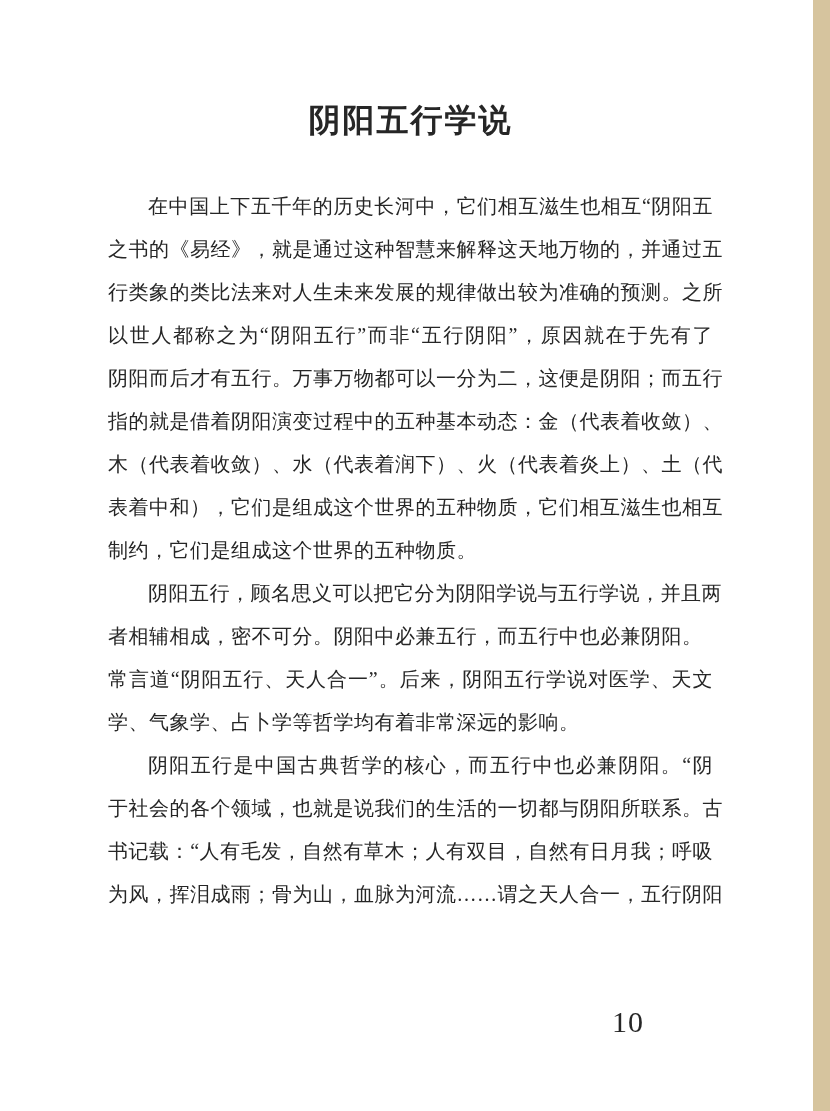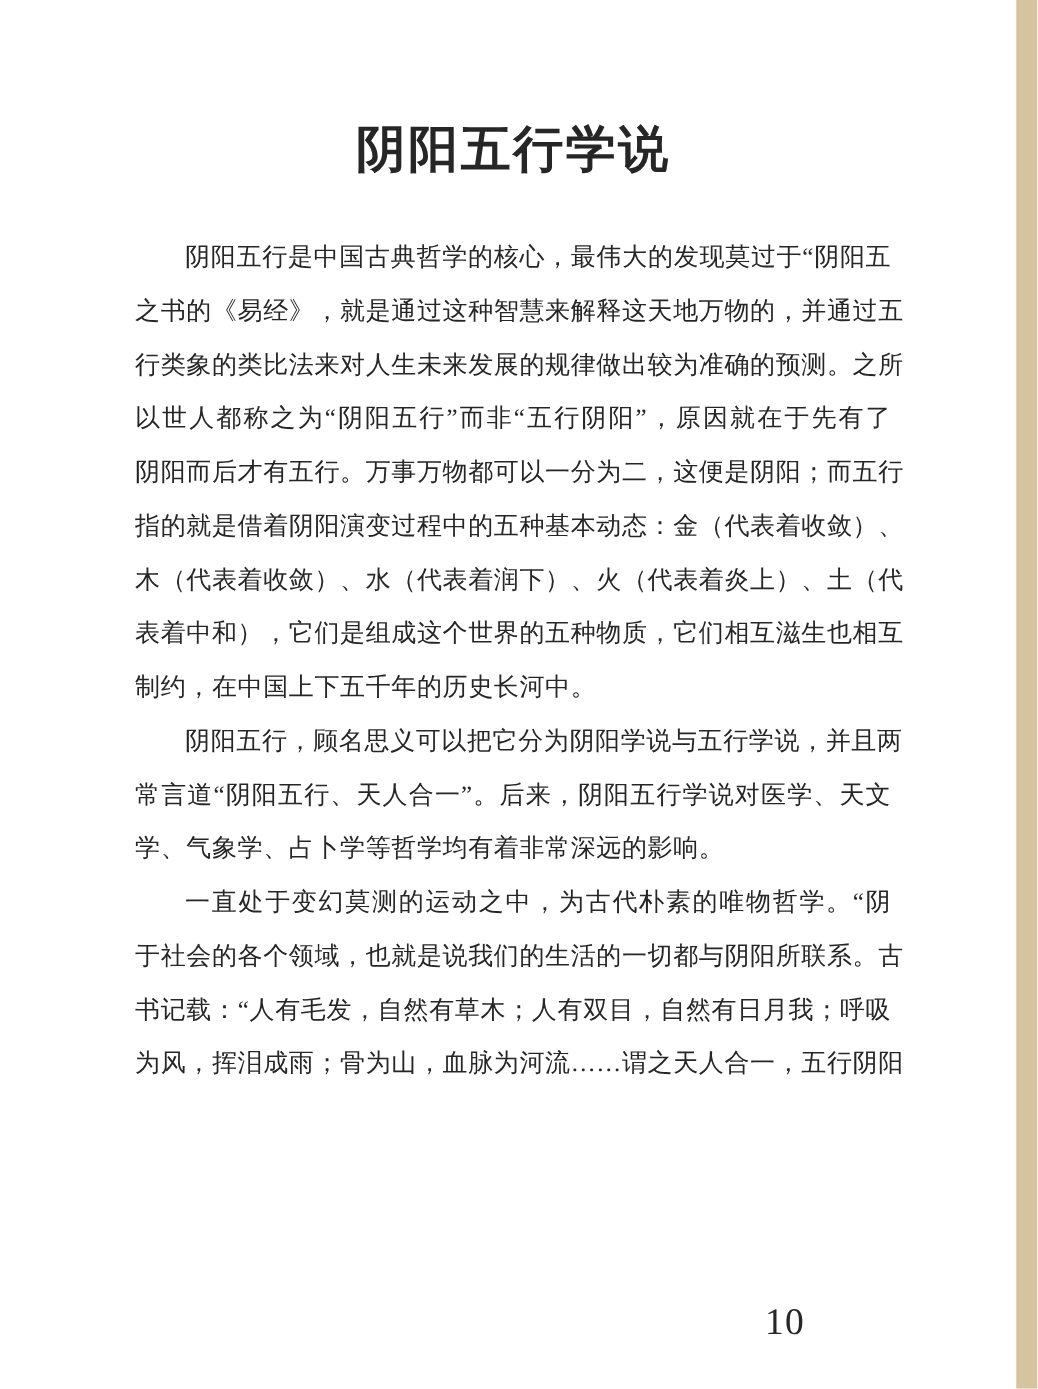--- a/index.html
+++ b/index.html
@@ -25,21 +25,21 @@
     width: 17px;
     height: 1111px;
     background: #d6c49e;
   }
   .title {
     position: absolute;
     top: 92px;
     left: 108px;
     width: 605px;
     margin: 0;
-    font-size: 40px;
+    font-size: 32px;
     font-weight: 600;
     letter-spacing: 2px;
     text-align: center;
     line-height: 56px;
     white-space: nowrap;
   }
   .body-text {
     position: absolute;
     top: 185px;
     left: 108px;
@@ -53,51 +53,52 @@
     letter-spacing: 0.5px;
     text-align: justify;
     white-space: nowrap;
     overflow: visible;
   }
   .line.just { text-align-last: justify; }
   .line.shortline { text-align-last: left; }
   .line.indent { text-indent: 2em; }
   .page-number {
     position: absolute;
-    top: 1040px;
+    top: 1004px;
     left: 612px;
     font-size: 30px;
     line-height: 36px;
     letter-spacing: 1px;
   }
 </style>
 </head>
 <body>
 
 <div class="page" style="background: rgb(255, 255, 255); color: rgb(38, 38, 38);">
 
   <h1 class="title">阴阳五行学说</h1>
 
   <div class="body-text">
 
-    <p class="line just indent">阴阳五行是中国古典哲学的核心，最伟大的发现莫过于“阴阳五</p>
+    <p class="line just indent">在中国上下五千年的历史长河中，它们相互滋生也相互“阴阳五</p>
     <p class="line just">之书的《易经》，就是通过这种智慧来解释这天地万物的，并通过五</p>
     <p class="line just">行类象的类比法来对人生未来发展的规律做出较为准确的预测。之所</p>
     <p class="line just">以世人都称之为“阴阳五行”而非“五行阴阳”，原因就在于先有了</p>
     <p class="line just">阴阳而后才有五行。万事万物都可以一分为二，这便是阴阳；而五行</p>
     <p class="line just">指的就是借着阴阳演变过程中的五种基本动态：金（代表着收敛）、</p>
     <p class="line just">木（代表着收敛）、水（代表着润下）、火（代表着炎上）、土（代</p>
     <p class="line just">表着中和），它们是组成这个世界的五种物质，它们相互滋生也相互</p>
-    <p class="line shortline">制约，在中国上下五千年的历史长河中。</p>
+    <p class="line shortline">制约，它们是组成这个世界的五种物质。</p>
 
     <p class="line just indent">阴阳五行，顾名思义可以把它分为阴阳学说与五行学说，并且两</p>
+    <p class="line shortline">者相辅相成，密不可分。阴阳中必兼五行，而五行中也必兼阴阳。</p>
     <p class="line just">常言道“阴阳五行、天人合一”。后来，阴阳五行学说对医学、天文</p>
     <p class="line shortline">学、气象学、占卜学等哲学均有着非常深远的影响。</p>
 
-    <p class="line just indent">一直处于变幻莫测的运动之中，为古代朴素的唯物哲学。“阴</p>
+    <p class="line just indent">阴阳五行是中国古典哲学的核心，而五行中也必兼阴阳。“阴</p>
     <p class="line just">于社会的各个领域，也就是说我们的生活的一切都与阴阳所联系。古</p>
     <p class="line just">书记载：“人有毛发，自然有草木；人有双目，自然有日月我；呼吸</p>
     <p class="line just">为风，挥泪成雨；骨为山，血脉为河流……谓之天人合一，五行阴阳</p>
   </div>
 
   <div class="page-number">10</div>
 
   <div class="edge-strip" style="background: rgb(214, 196, 158);"></div>
 
 </div>

